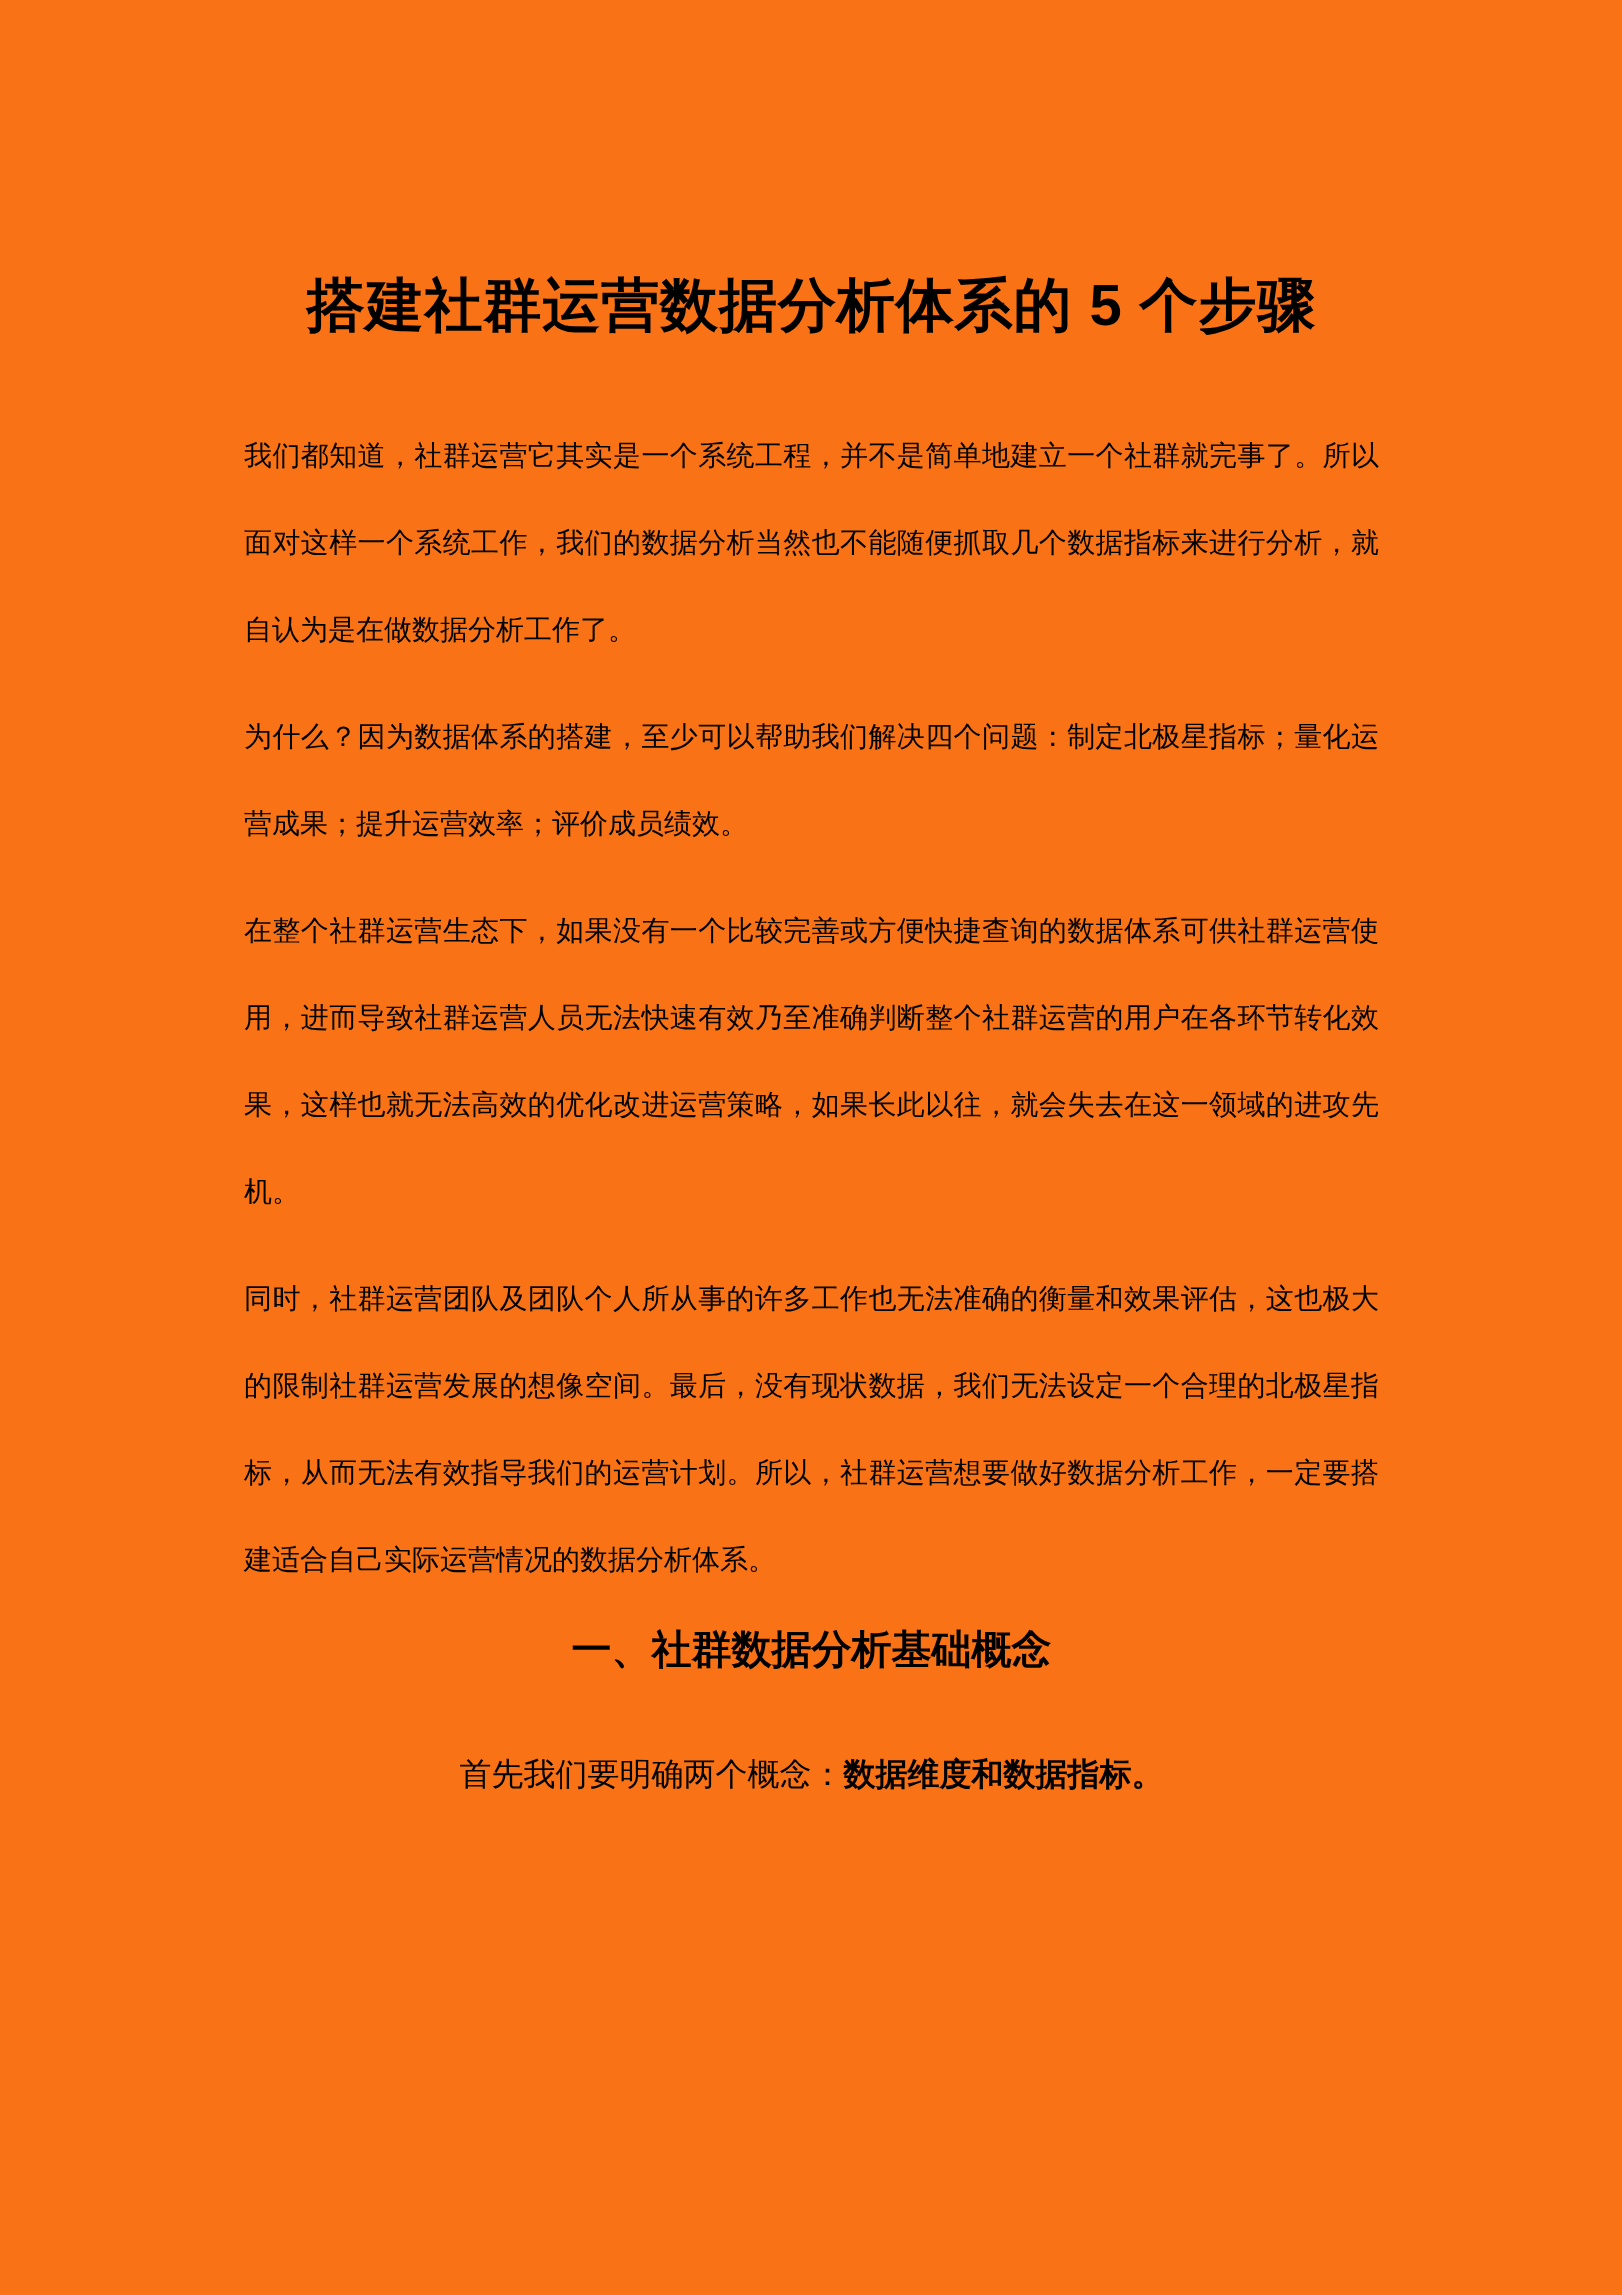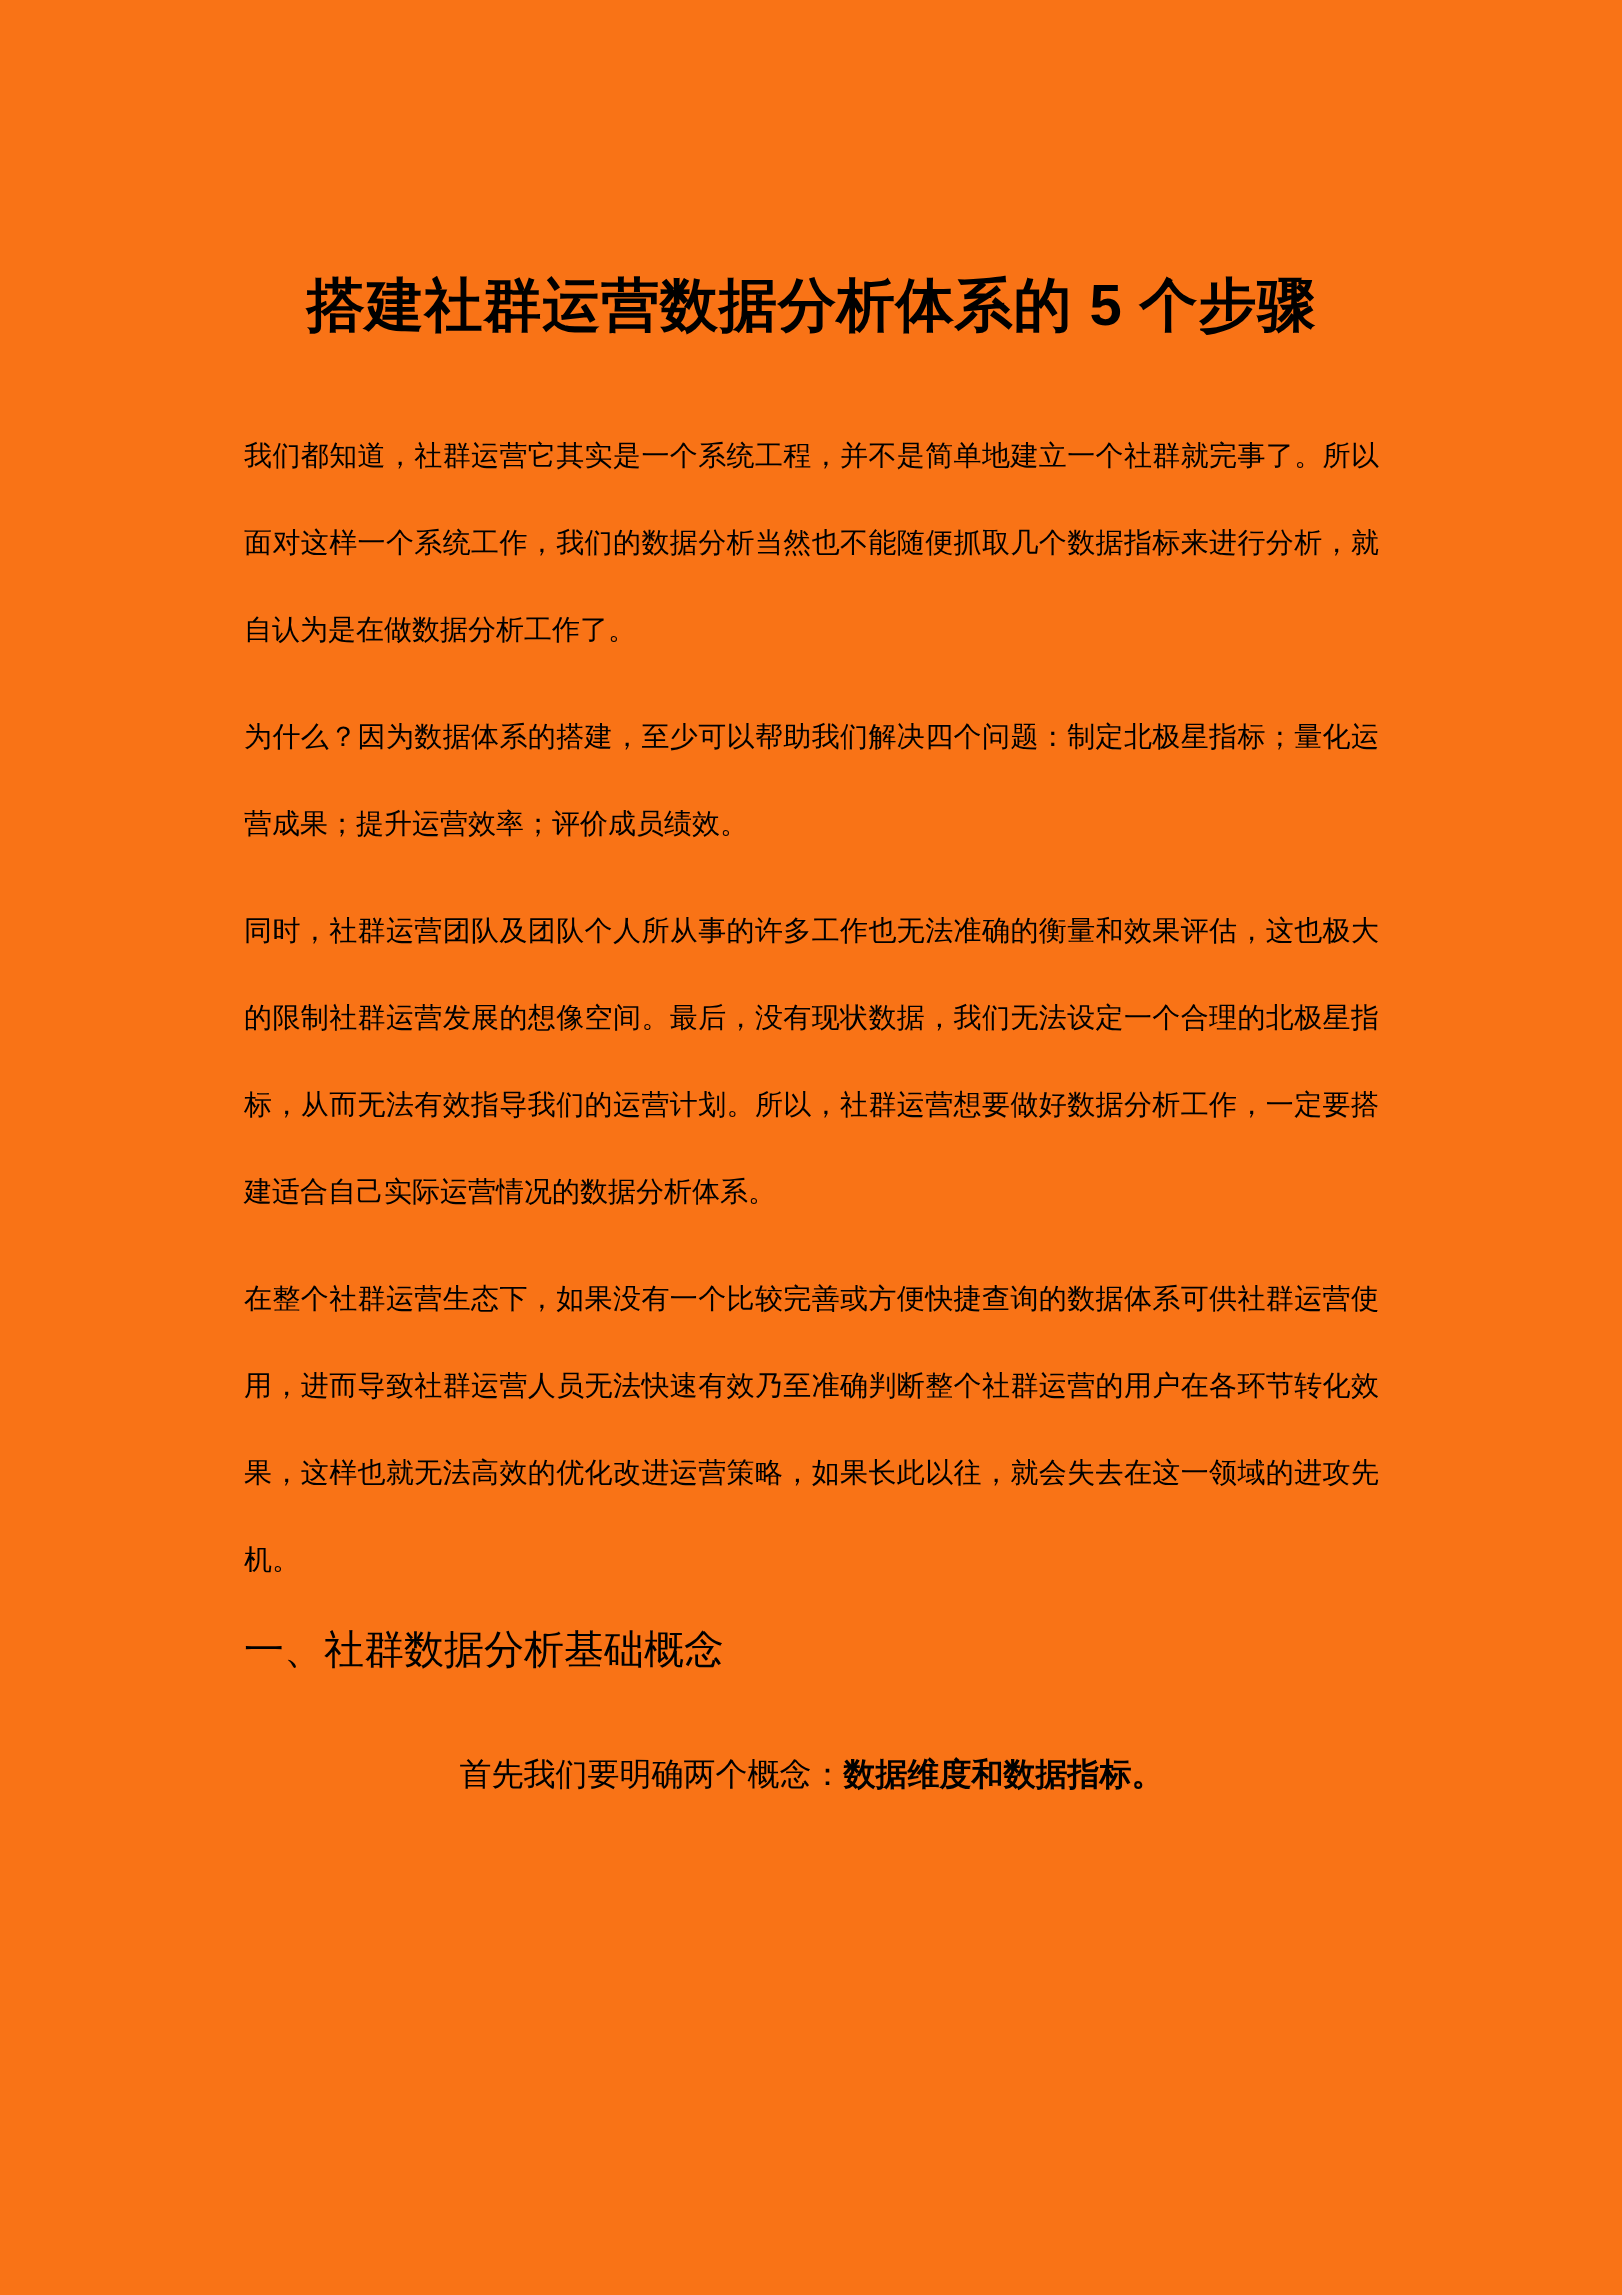--- a/index.html
+++ b/index.html
@@ -35,22 +35,22 @@
     font-weight: normal;
     text-align: justify;
     text-justify: inter-ideograph;
     word-break: break-all;
     overflow-wrap: anywhere;
   }
   .section-heading {
     margin: 11.8px 0 55px 0;
     font-size: 40px;
     line-height: 53px;
-    font-weight: normal;
-    text-align: left;
+    font-weight: bold;
+    text-align: center;
     white-space: nowrap;
   }
   .intro-line {
     margin: 0;
     font-size: 32px;
     line-height: 87px;
     text-align: center;
   }
   .intro-line .bold-part {
     font-weight: bold;
@@ -61,23 +61,23 @@
 
 <div class="page">
 
   <h1 class="doc-title">搭建社群运营数据分析体系的 5 个步骤</h1>
 
   <p class="body-para">我们都知道，社群运营它其实是一个系统工程，并不是简单地建立一个社群就完事了。所以面对这样一个系统工作，我们的数据分析当然也不能随便抓取几个数据指标来进行分析，就自认为是在做数据分析工作了。</p>
 
 
   <p class="body-para">为什么？因为数据体系的搭建，至少可以帮助我们解决四个问题：制定北极星指标；量化运营成果；提升运营效率；评价成员绩效。</p>
 
+  <p class="body-para">在整个社群运营生态下，如果没有一个比较完善或方便快捷查询的数据体系可供社群运营使用，进而导致社群运营人员无法快速有效乃至准确判断整个社群运营的用户在各环节转化效果，这样也就无法高效的优化改进运营策略，如果长此以往，就会失去在这一领域的进攻先机。</p>
+
   <p class="body-para">同时，社群运营团队及团队个人所从事的许多工作也无法准确的衡量和效果评估，这也极大的限制社群运营发展的想像空间。最后，没有现状数据，我们无法设定一个合理的北极星指标，从而无法有效指导我们的运营计划。所以，社群运营想要做好数据分析工作，一定要搭建适合自己实际运营情况的数据分析体系。</p>
-
-  <p class="body-para">在整个社群运营生态下，如果没有一个比较完善或方便快捷查询的数据体系可供社群运营使用，进而导致社群运营人员无法快速有效乃至准确判断整个社群运营的用户在各环节转化效果，这样也就无法高效的优化改进运营策略，如果长此以往，就会失去在这一领域的进攻先机。</p>
 
   <h2 class="section-heading">一、社群数据分析基础概念</h2>
 
   <p class="intro-line">
     <span>首先我们要明确两个概念：</span><span class="bold-part">数据维度和数据指标。</span>
   </p>
 
 </div>
 
 

